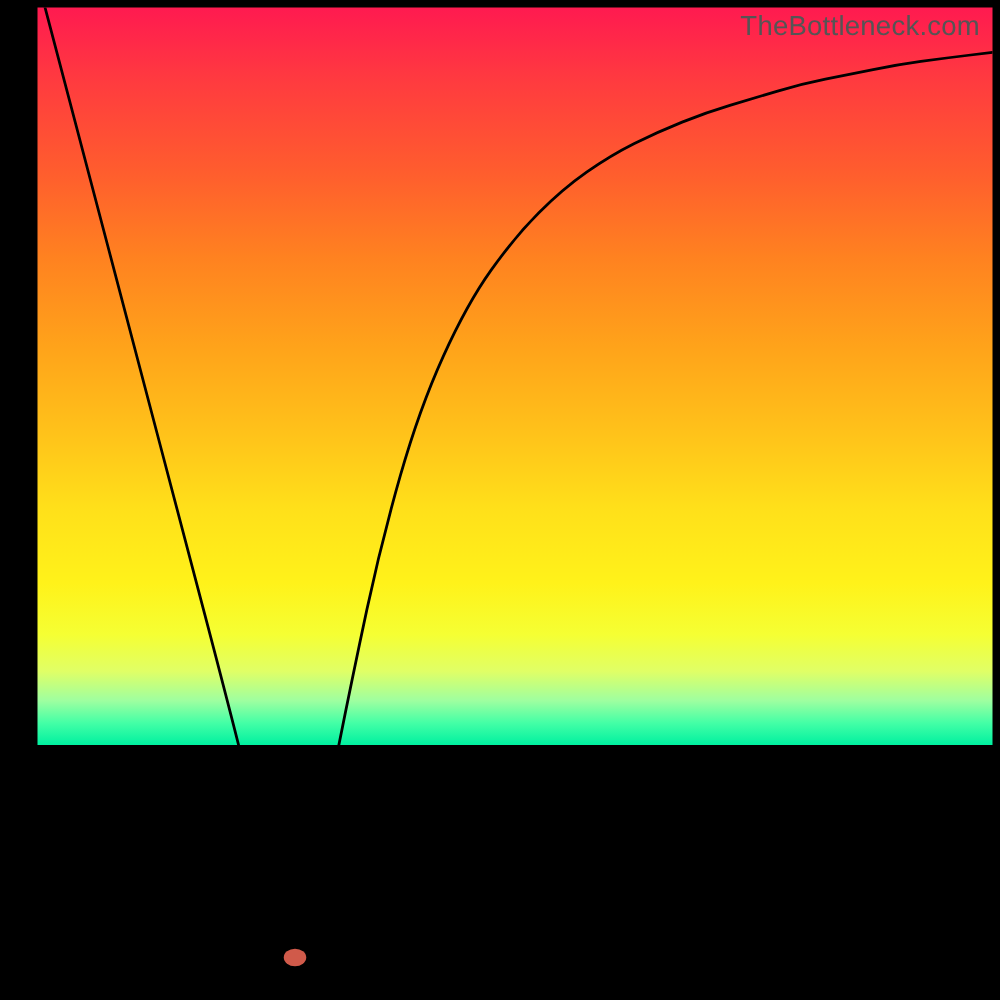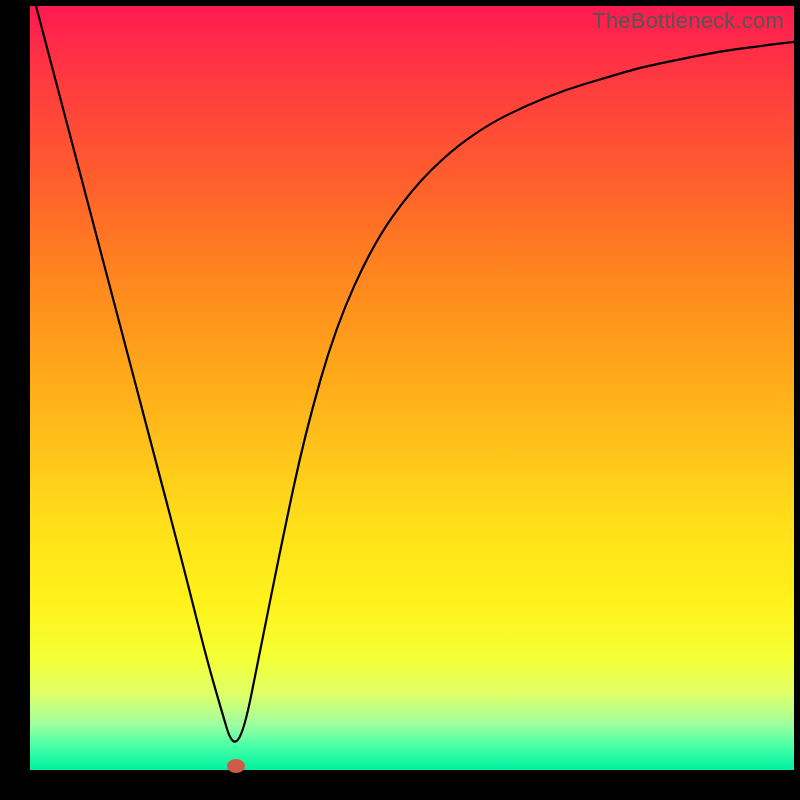--- a/index.html
+++ b/index.html
@@ -15,21 +15,21 @@
     position: relative;
     width: 800px;
     height: 800px;
     background: #000;
   }
   .plot-area {
     position: absolute;
     left: 30px;
     top: 6px;
     width: 764px;
-    height: 764px;
+    height: 590px;
     background: linear-gradient(to bottom,
       #ff1a50 0%,
       #ff3b3f 10%,
       #ff5c2e 22%,
       #ff8220 34%,
       #ffa31a 46%,
       #ffc31a 58%,
       #ffe01a 68%,
       #fff21a 78%,
       #f5ff33 85%,

